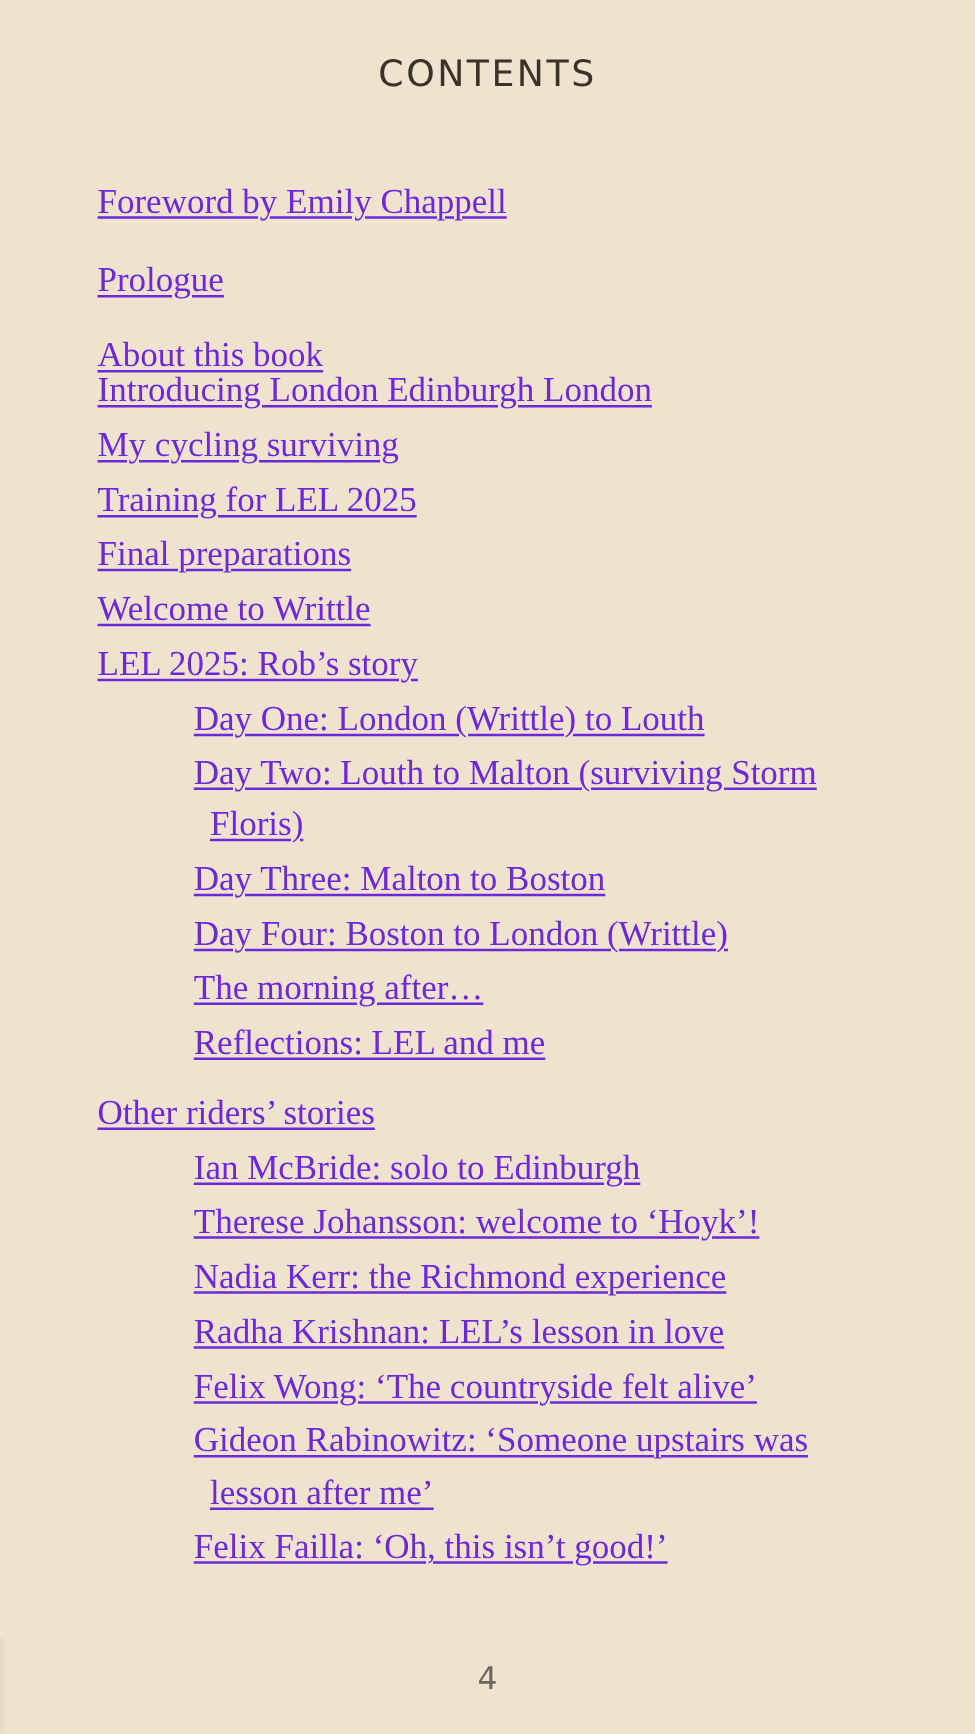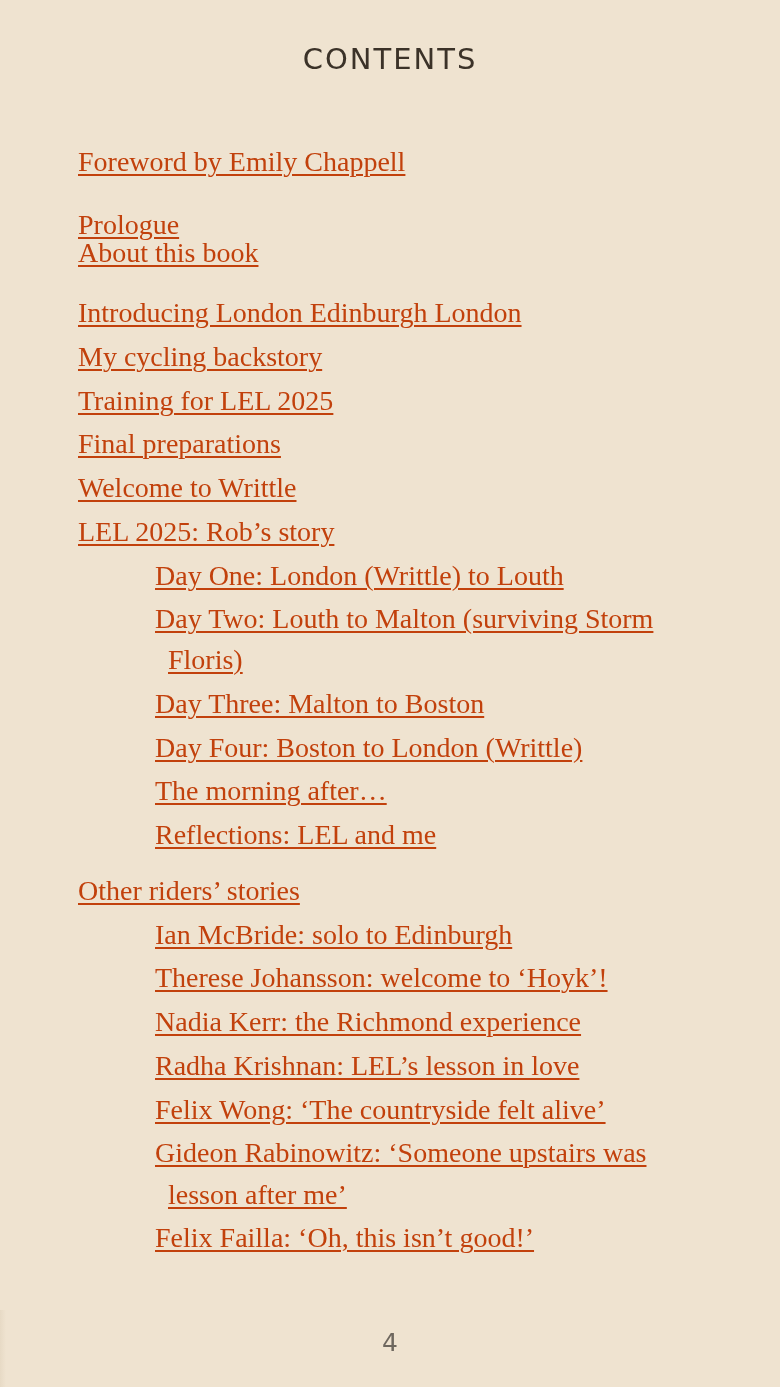--- a/index.html
+++ b/index.html
@@ -42,21 +42,21 @@
       width: 780px;
     }
     .toc-item {
       position: absolute;
       font-size: 28px;
       line-height: 41px;
       color: #2A2440;
       white-space: nowrap;
     }
     .toc-item a {
-      color: #c2410c;
+      color: #6d28d9;
       text-decoration: underline;
       text-decoration-thickness: 2px;
       text-underline-offset: 3px;
       cursor: pointer;
     }
     .lvl1 { left: 78px; }
     .lvl2 { left: 123px; margin-left: 32px; }
     .cont { left: 168px; text-align: right; }
     .page-number {
       position: absolute;
@@ -73,23 +73,23 @@
 <body>
 
 <div class="page-edge"></div>
 
 <h1 class="heading">CONTENTS</h1>
 
 <nav class="toc">
   <div class="toc-item lvl1" style="top:141px"><a>Foreword by Emily Chappell</a></div>
 
   <div class="toc-item lvl1" style="top:204px"><a>Prologue</a></div>
-  <div class="toc-item lvl1" style="top:232px"><a>About this book</a></div>
+  <div class="toc-item lvl1" style="top:264px"><a>About this book</a></div>
   <div class="toc-item lvl1" style="top:292px"><a>Introducing London Edinburgh London</a></div>
-  <div class="toc-item lvl1" style="top:336px"><a>My cycling backstory</a></div>
+  <div class="toc-item lvl1" style="top:336px"><a>My cycling surviving</a></div>
   <div class="toc-item lvl1" style="top:380px"><a>Training for LEL 2025</a></div>
   <div class="toc-item lvl1" style="top:423px"><a>Final preparations</a></div>
   <div class="toc-item lvl1" style="top:467px"><a>Welcome to Writtle</a></div>
   <div class="toc-item lvl1" style="top:511px"><a>LEL 2025: Rob’s story</a></div>
 
   <div class="toc-item lvl2" style="top:555px"><a>Day One: London (Writtle) to Louth</a></div>
   <div class="toc-item lvl2" style="top:598px"><a>Day Two: Louth to Malton (surviving Storm</a></div>
   <div class="toc-item cont" style="top:639px"><a>Floris)</a></div>
   <div class="toc-item lvl2" style="top:683px"><a>Day Three: Malton to Boston</a></div>
   <div class="toc-item lvl2" style="top:727px"><a>Day Four: Boston to London (Writtle)</a></div>

